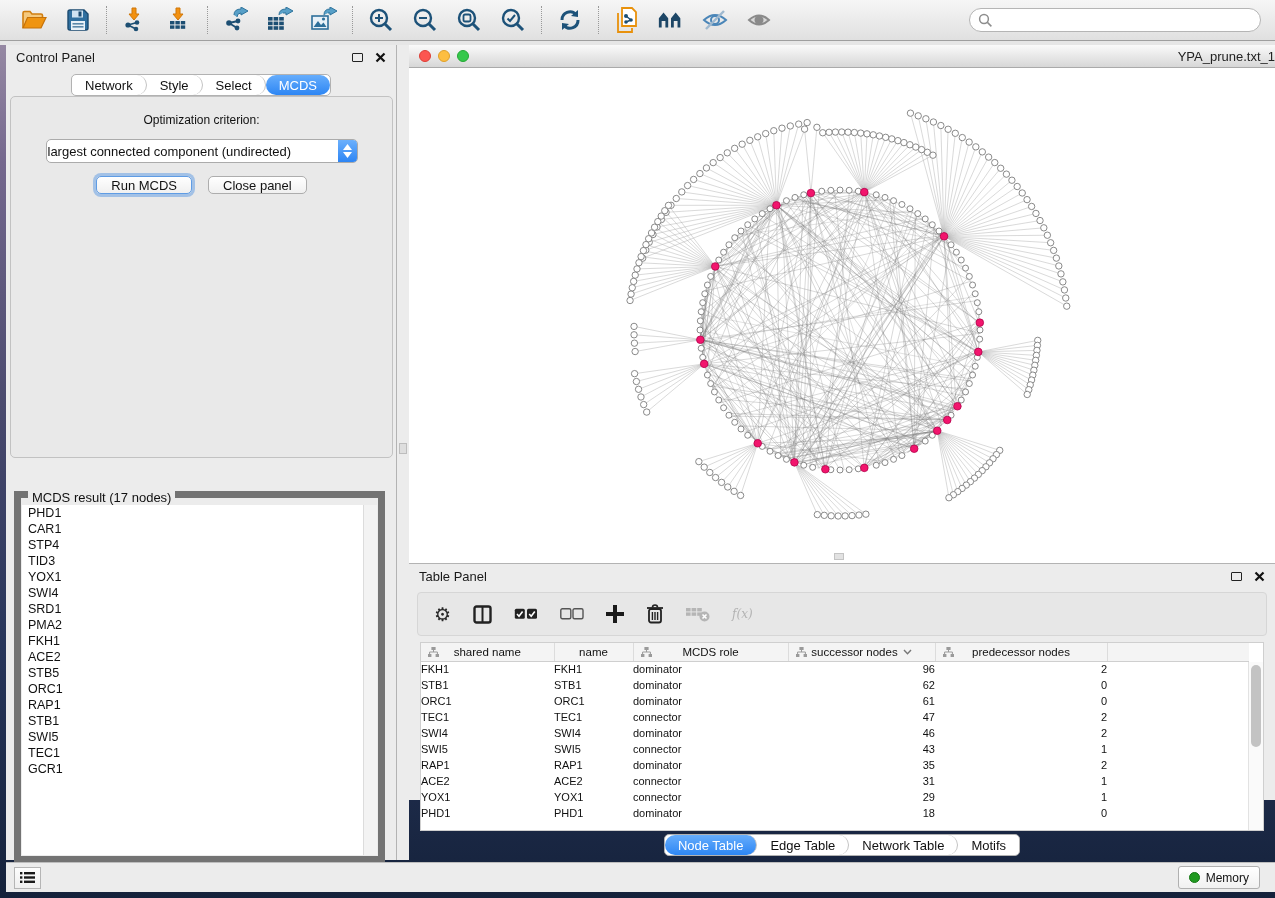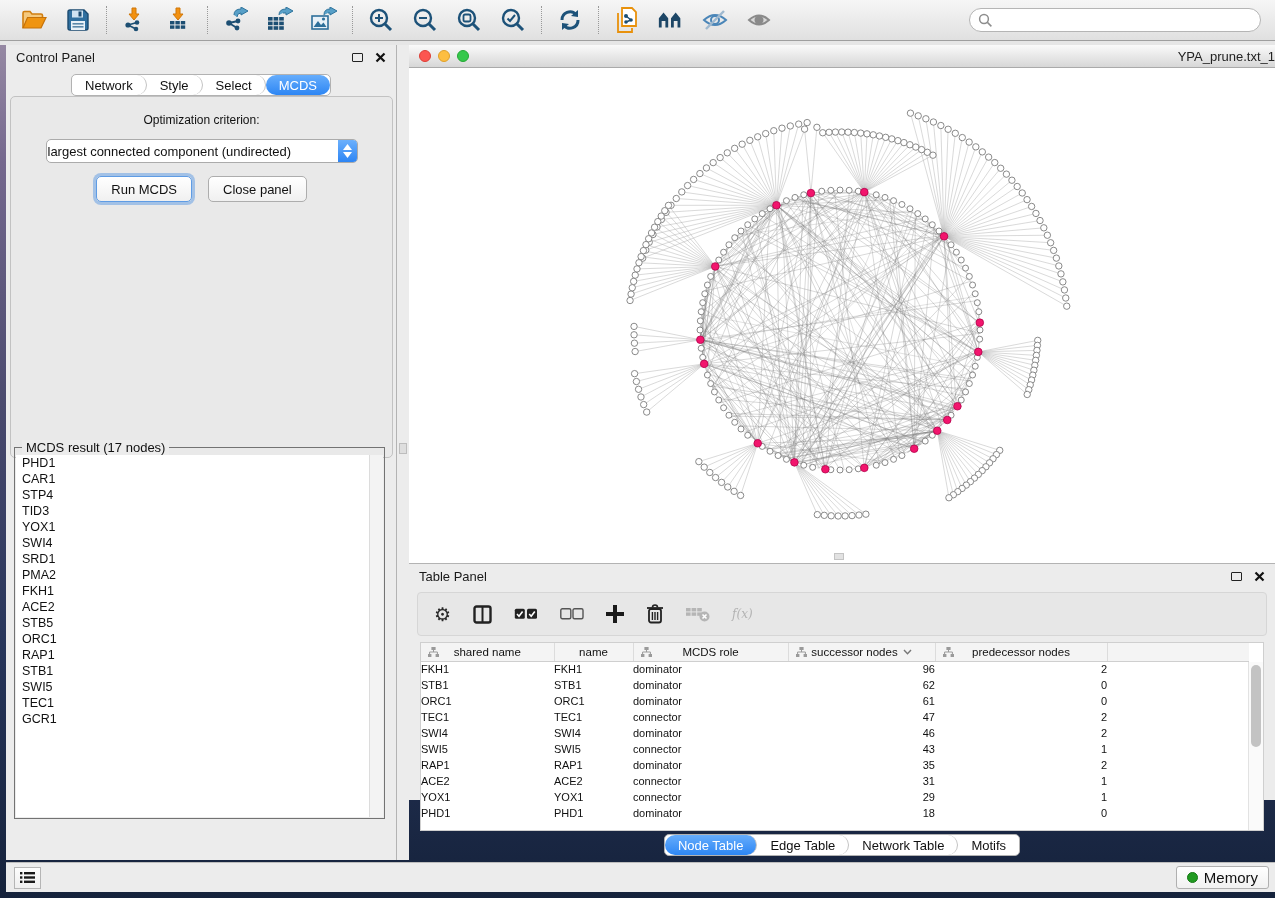--- a/index.html
+++ b/index.html
@@ -38,25 +38,25 @@
   #cp-content { position:absolute; left:4px; top:51px; width:383px; height:362px;
     background:#e9e9e9; border:1px solid #c2c2c2; border-radius:5px; }
   #opt-label { text-align:center; font-size:12px; margin-top:16px; }
   #opt-select { margin:12px auto 0; width:312px; height:24px; background:#fff; border:1px solid #ababab;
     border-radius:5px; display:flex; align-items:center; font-size:13px; cursor:default; }
   #opt-select .sel-text { flex:1; padding-left:1px; white-space:nowrap; overflow:hidden; }
   .stepper { width:19px; height:22px; border-radius:0 4px 4px 0; background:linear-gradient(#6cb0fc,#2d85f4);
     display:flex; flex-direction:column; align-items:center; justify-content:center; gap:2px; }
   .stepper svg { display:block; }
   #cp-buttons { display:flex; justify-content:center; gap:16px; margin-top:13px; }
-  .mac-btn { height:26px; padding:0 14px; font-size:13px; font-family:inherit; color:#111;
+  .mac-btn { height:18px; padding:0 14px; font-size:13px; font-family:inherit; color:#111;
     background:linear-gradient(#ffffff,#f0f0f0); border:1px solid #adadad; border-radius:5px; cursor:default; }
   .mac-btn.focused { border-color:#5f9ce4; box-shadow:0 0 0 3px rgba(104,160,227,.55); }
-  #mcds-group { position:absolute; left:8px; top:402px; width:371px; height:372px;
-    border:1px solid #737373; }
+  #mcds-group { position:absolute; left:8px; top:446px; width:371px; height:372px;
+    border:7px solid #737373; }
   #mcds-group-title { position:absolute; top:-8px; left:7px; background:#ececec; padding:0 4px; font-size:13px; }
   #mcds-list { position:absolute; left:1px; top:7px; right:1px; bottom:1px; background:#fff; overflow:hidden; }
   #mcds-scroll { position:absolute; top:0; right:0; bottom:0; width:14px; background:#f3f3f3; border-left:1px solid #dcdcdc; }
   .mcds-item { font-size:12.5px; line-height:16px; padding-left:6px; }
 
   
   #v-splitter { position:absolute; left:397px; top:45px; width:12px; height:815px; background:#ececec; }
   #v-splitter .handle { position:absolute; left:2px; top:398px; width:8px; height:11px;
     background:#dedede; border:1px solid #bdbdbd; }
 
@@ -97,22 +97,22 @@
   #table-vscroll .thumb { position:absolute; left:2px; top:3px; width:10px; height:82px; background:#c3c3c3; border-radius:5px; }
   #tp-tabs { position:absolute; left:0; right:0; top:270px; display:flex; justify-content:center; }
   #tp-tabs-inner { display:flex; border:1px solid #b2b2b2; border-radius:5px; overflow:hidden; background:#fff; height:22px; }
 
   
   #status-bar { position:absolute; left:6px; top:862px; width:1269px; height:30px; background:#ececec;
     border-top:1px solid #bdbdbd; display:flex; align-items:center; }
   #list-btn { width:27px; height:22px; margin-left:8px; background:linear-gradient(#fdfdfd,#efefef);
     border:1px solid #b5b5b5; display:flex; align-items:center; justify-content:center; }
   #sb-spacer { flex:1; }
-  #memory-btn { height:23px; margin-right:6px; padding:0 10px; background:linear-gradient(#ffffff,#f1f1f1);
-    border:1px solid #b0b0b0; border-radius:3px; display:flex; align-items:center; gap:6px; font-size:15px;justify-content:center; }
+  #memory-btn { height:23px; margin-right:15px; padding:0 10px; background:linear-gradient(#ffffff,#f1f1f1);
+    border:1px solid #b0b0b0; border-radius:3px; display:flex; align-items:center; gap:6px; font-size:12px;justify-content:center; }
   #memory-dot { width:11px; height:11px; border-radius:50%; background:#219a21; border:1px solid #157815; }
 </style>
 </head>
 <body>
 
 <div id="toolbar">
   <div class="tb-group">
     <div class="tb-btn">
       <svg width="26" height="24" viewBox="0 0 26 24">
           <path d="M2 20 L2 5 Q2 3.5 3.5 3.5 L9 3.5 L11 6 L20 6 Q21.5 6 21.5 7.5 L21.5 9" fill="#f5c97e" stroke="#d07e10" stroke-width="1.6"></path>

